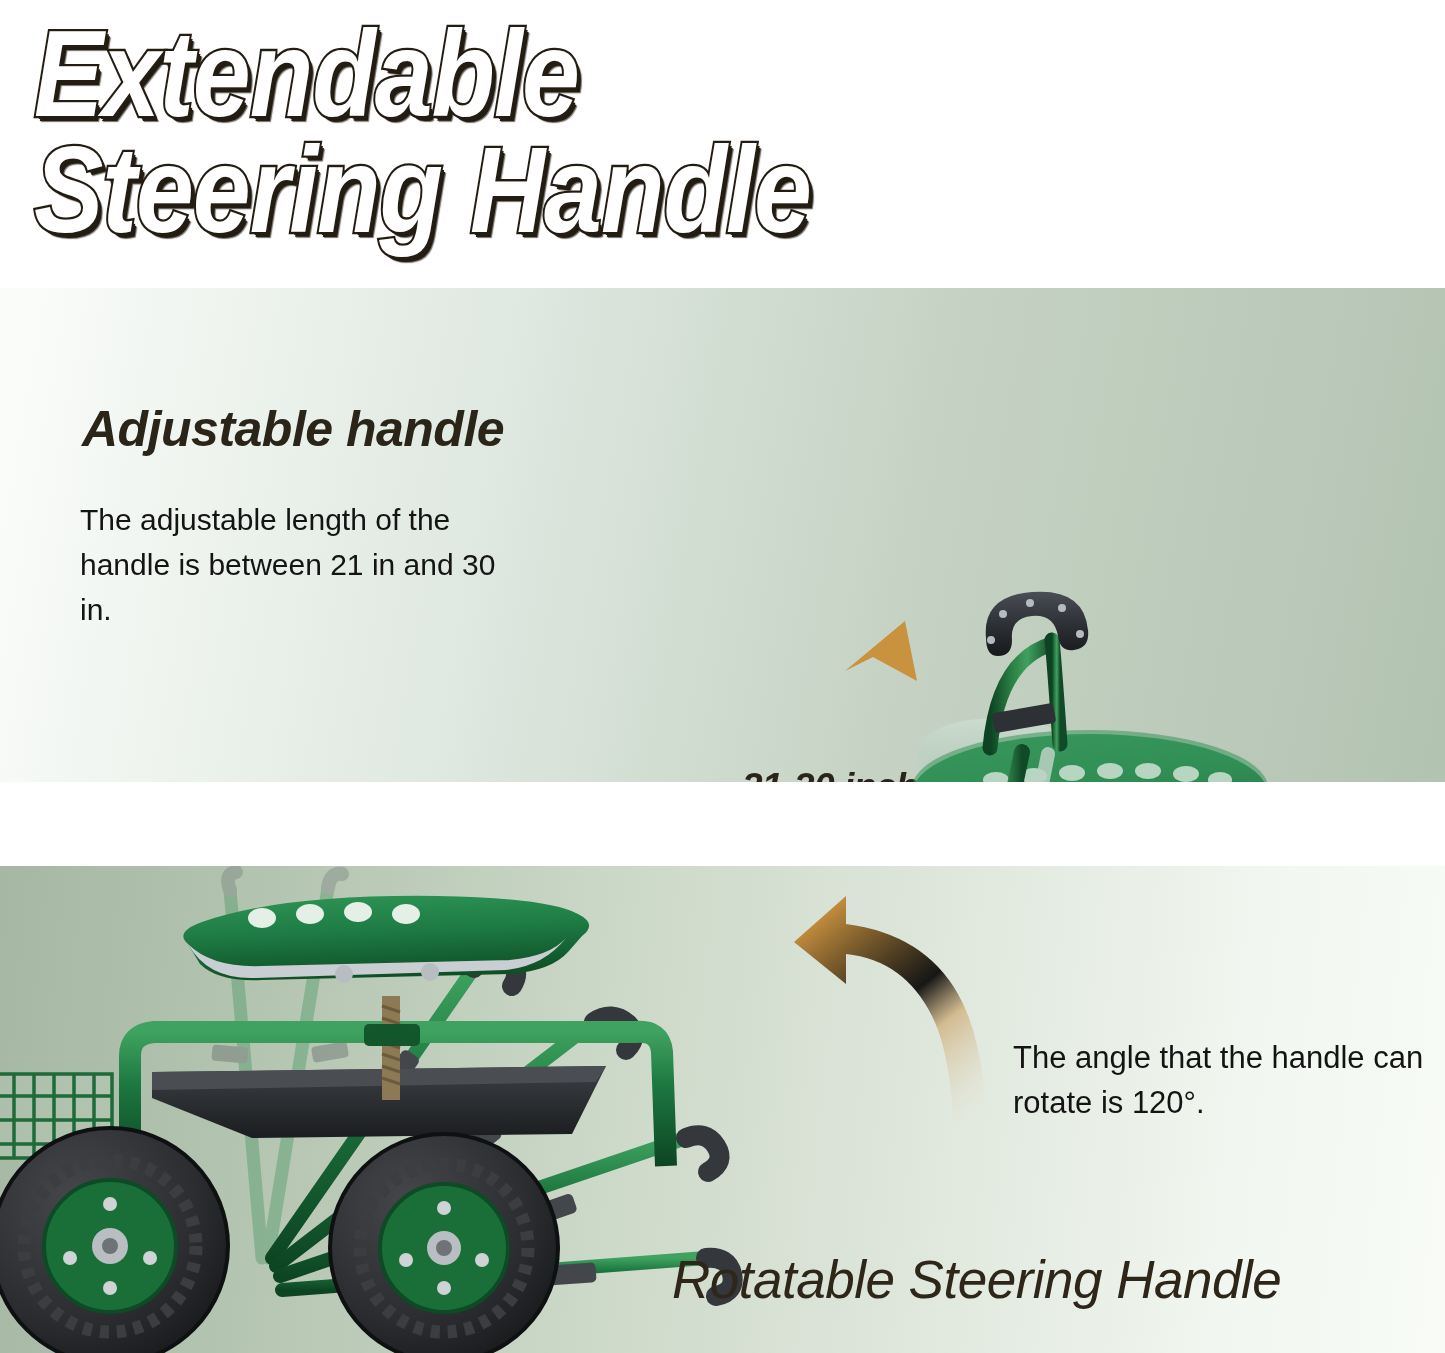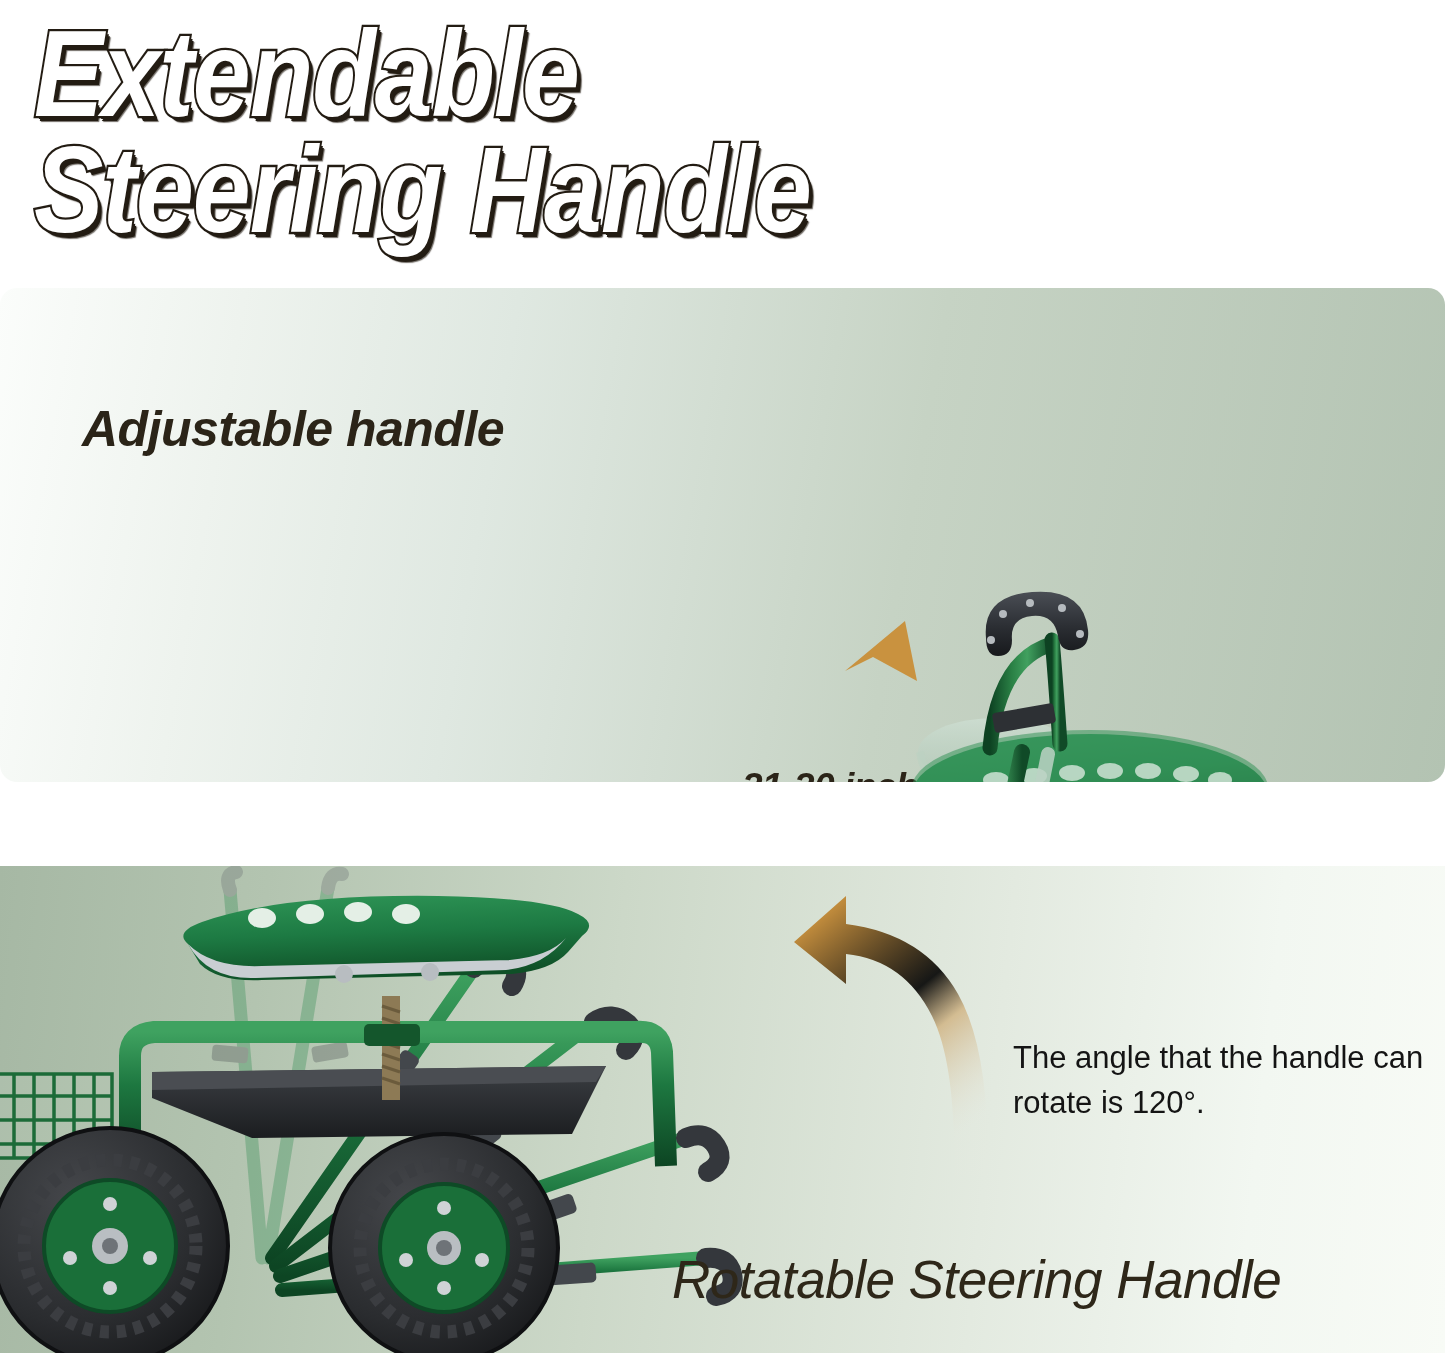--- a/index.html
+++ b/index.html
@@ -42,21 +42,20 @@
   .hero-line.l1 { left: 34px; top: 12px; transform: scaleY(1.18); transform-origin: left top; }
   .hero-line.l2 { left: 34px; top: 128px; transform: scaleY(1.18); transform-origin: left top; }
 
   
   .panel-two {
     position: absolute;
     left: 0; top: 288px;
     width: 1445px; height: 494px;
     background: linear-gradient(100deg, #fbfdfb 0%, #eef3ee 16%, #dfe8e1 34%, #c6d3c4 62%, #b3c3b2 100%);
     overflow: hidden;
-    border-radius: 17px;
   }
   .p2-heading {
     position: absolute;
     left: 82px; top: 112px;
     font-size: 50px;
     font-weight: 700;
     font-style: italic;
     color: #2b2418;
     letter-spacing: -0.5px;
     white-space: nowrap;
@@ -141,20 +140,21 @@
 <body>
 
 <div class="hero-title">
   <div class="hero-line l1">Extendable</div>
   <div class="hero-line l2">Steering Handle</div>
 </div>
 
 <div class="panel-two">
 
   <div class="p2-heading">Adjustable handle</div>
+  <div class="p2-body">The adjustable length of the handle is between 21 in and 30 in.</div>
   <div class="inch-label">21-30 inch</div>
 
   <svg class="chev-up" viewBox="0 0 76 78">
     <path d="M62 2 L74 62 L30 38 L2 52 Z" fill="#c9923f"></path>
   </svg>
 
   <svg class="cart-top" viewBox="0 0 685 494">
     <defs>
       <linearGradient id="tube" x1="0" y1="0" x2="1" y2="0">
         <stop offset="0%" stop-color="#0d4222"></stop>

